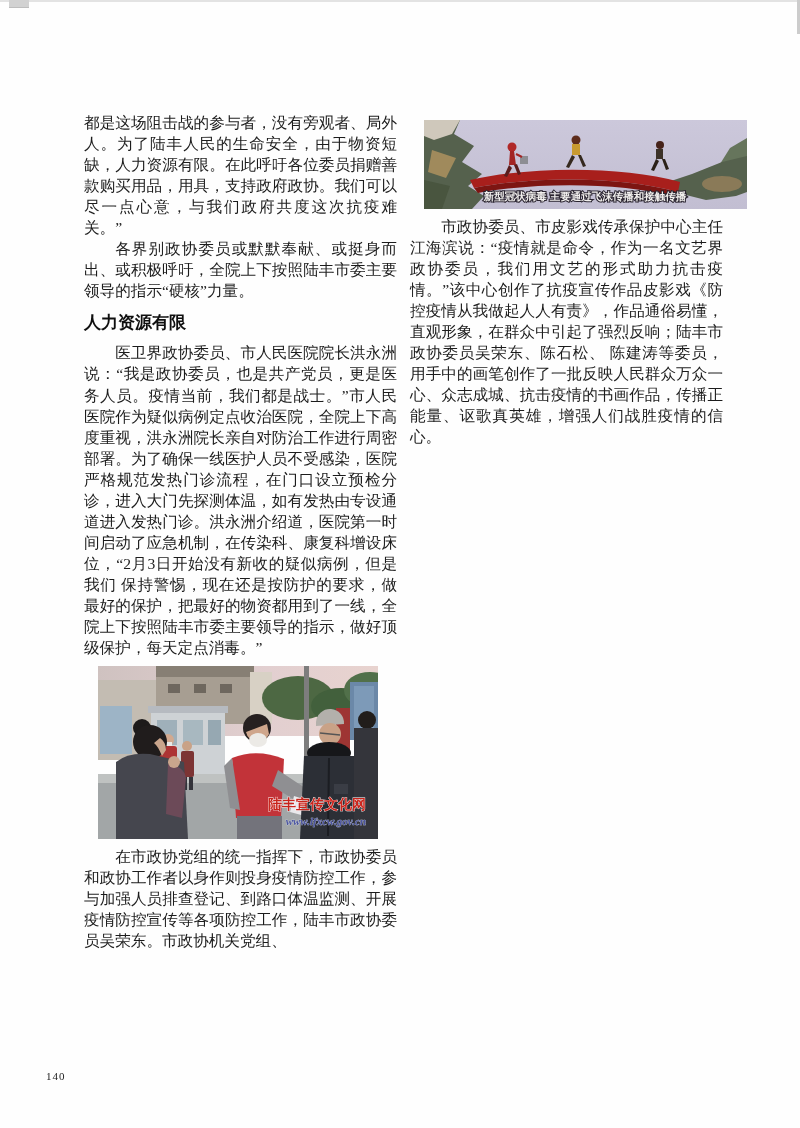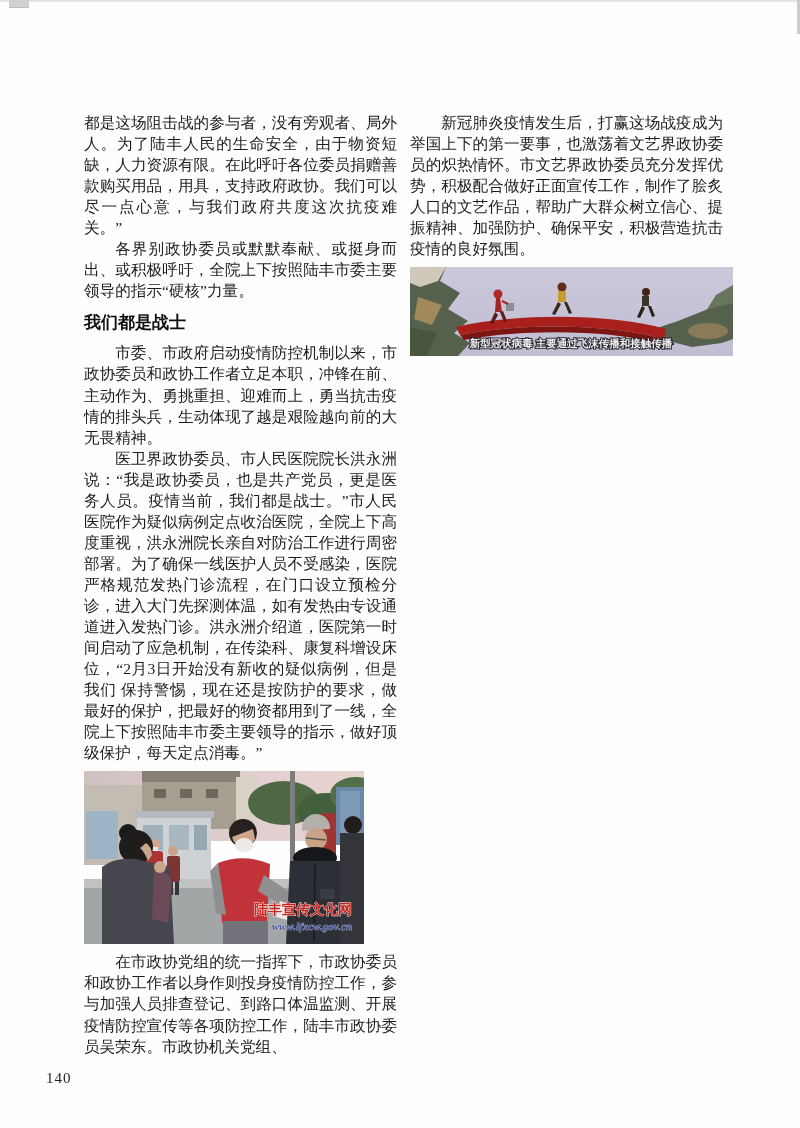--- a/index.html
+++ b/index.html
@@ -26,28 +26,28 @@
   }
   .col-left{left:84px;top:112px;}
   .col-right{left:410px;top:112px;}
   .col p{margin:0;text-indent:2em;}
   .col p.cont{text-indent:0;}
   .col h3{
     font-family:"Liberation Sans","DejaVu Sans",sans-serif;
     font-size:17px;font-weight:bold;color:#0f0f0f;
     margin:11px 0 8px 0;line-height:22px;
   }
-  .photo{margin:8px 0 7px 0;line-height:0;}
+  .photo{margin:8px 0 7px 14px;line-height:0;}
   .photo svg{display:block;}
   .photo-left svg{width:280px;height:173px;}
   .photo-right svg{width:323px;height:89px;}
 
   .page-number{
     position:absolute;left:46px;top:1070px;
-    font-size:15px;letter-spacing:1px;color:#222;
+    font-size:11px;letter-spacing:1px;color:#222;
   }
   .wm-title{
     font-family:"Liberation Serif","DejaVu Serif",serif;
     font-size:14px;font-weight:bold;
     paint-order:stroke;stroke:#ffffff;stroke-width:.7px;
   }
   .wm-url{
     font-family:"Liberation Serif","DejaVu Serif",serif;
     font-size:11px;font-weight:bold;font-style:italic;
     paint-order:stroke;stroke:#cfd4e2;stroke-width:.5px;
@@ -63,22 +63,21 @@
 
 <div class="page">
 
   <div class="scan-top"></div>
   <div class="scan-corner"></div>
   <div class="scan-right"></div>
 
   <div class="col col-left">
     <p class="cont">都是这场阻击战的参与者，没有旁观者、局外人。为了陆丰人民的生命安全，由于物资短缺，人力资源有限。在此呼吁各位委员捐赠善款购买用品，用具，支持政府政协。我们可以尽一点心意，与我们政府共度这次抗疫难关。”</p>
     <p>各界别政协委员或默默奉献、或挺身而出、或积极呼吁，全院上下按照陆丰市委主要领导的指示“硬核”力量。</p>
-    <h3>我们都是战士</h3>
-    <p>市委、市政府启动疫情防控机制以来，市政协委员和政协工作者立足本职，冲锋在前、主动作为、勇挑重担、迎难而上，勇当抗击疫情的排头兵，生动体现了越是艰险越向前的大无畏精神。</p>
+    <h3>人力资源有限</h3>
     <p>医卫界政协委员、市人民医院院长洪永洲说：“我是政协委员，也是共产党员，更是医务人员。疫情当前，我们都是战士。”市人民医院作为疑似病例定点收治医院，全院上下高度重视，洪永洲院长亲自对防治工作进行周密部署。为了确保一线医护人员不受感染，医院严格规范发热门诊流程，在门口设立预检分诊，进入大门先探测体温，如有发热由专设通道进入发热门诊。洪永洲介绍道，医院第一时间启动了应急机制，在传染科、康复科增设床位，“2月3日开始没有新收的疑似病例，但是我们 保持警惕，现在还是按防护的要求，做最好的保护，把最好的物资都用到了一线，全院上下按照陆丰市委主要领导的指示，做好顶级保护，每天定点消毒。”</p>
 
     <div class="photo photo-left">
       <svg viewBox="0 0 280 173" xmlns="http://www.w3.org/2000/svg">
         <defs>
           <linearGradient id="sky" x1="0" y1="0" x2="1" y2="0">
             <stop offset="0" stop-color="#cfc2c0"></stop>
             <stop offset="0.6" stop-color="#e2cfd0"></stop>
             <stop offset="1" stop-color="#e8d3cf"></stop>
           </linearGradient>
@@ -174,21 +173,20 @@
           <text class="wm-title" x="268" y="143" text-anchor="end" fill="#c8241c">陆丰宣传文化网</text>
           <text class="wm-url" x="268" y="159" text-anchor="end" fill="#4c55a0">www.lfxcw.gov.cn</text>
         </g>
       </svg>
     </div>
 
     <p>在市政协党组的统一指挥下，市政协委员和政协工作者以身作则投身疫情防控工作，参与加强人员排查登记、到路口体温监测、开展疫情防控宣传等各项防控工作，陆丰市政协委员吴荣东。市政协机关党组、</p>
   </div>
 
   <div class="col col-right">
-    <p>新冠肺炎疫情发生后，打赢这场战疫成为举国上下的第一要事，也激荡着文艺界政协委员的炽热情怀。市文艺界政协委员充分发挥优势，积极配合做好正面宣传工作，制作了脍炙人口的文艺作品，帮助广大群众树立信心、提振精神、加强防护、确保平安，积极营造抗击疫情的良好氛围。</p>
 
     <div class="photo photo-right">
       <svg viewBox="0 0 323 89" xmlns="http://www.w3.org/2000/svg">
         <defs>
           <linearGradient id="psky" x1="0" y1="0" x2="0" y2="1">
             <stop offset="0" stop-color="#ccc8db"></stop>
             <stop offset="1" stop-color="#c2bed2"></stop>
           </linearGradient>
         </defs>
         <rect x="0" y="0" width="323" height="89" fill="url(#psky)"></rect>
@@ -229,16 +227,17 @@
           <circle cx="236" cy="25" r="4" fill="#46231a"></circle>
           <rect x="232" y="29" width="7" height="10" fill="#3c3228"></rect>
           <path d="M232,39 l-5,11 3,1 5,-10 z" fill="#2b2118"></path>
           <path d="M238,39 l4,11 3,-1 -4,-10 z" fill="#2b2118"></path>
         </g>
 
         <text class="puppet-caption" x="161" y="80" text-anchor="middle" fill="#f2f0ee">新型冠状病毒 主要通过飞沫传播和接触传播</text>
       </svg>
     </div>
 
+    <p>市政协委员、市皮影戏传承保护中心主任江海滨说：“疫情就是命令，作为一名文艺界政协委员，我们用文艺的形式助力抗击疫情。”该中心创作了抗疫宣传作品皮影戏《防控疫情从我做起人人有责》，作品通俗易懂，直观形象，在群众中引起了强烈反响；陆丰市政协委员吴荣东、陈石松、 陈建涛等委员，用手中的画笔创作了一批反映人民群众万众一心、众志成城、抗击疫情的书画作品，传播正能量、讴歌真英雄，增强人们战胜疫情的信心。</p>
   </div>
 
   <div class="page-number">140</div>
 </div>
 
 </body></html>

